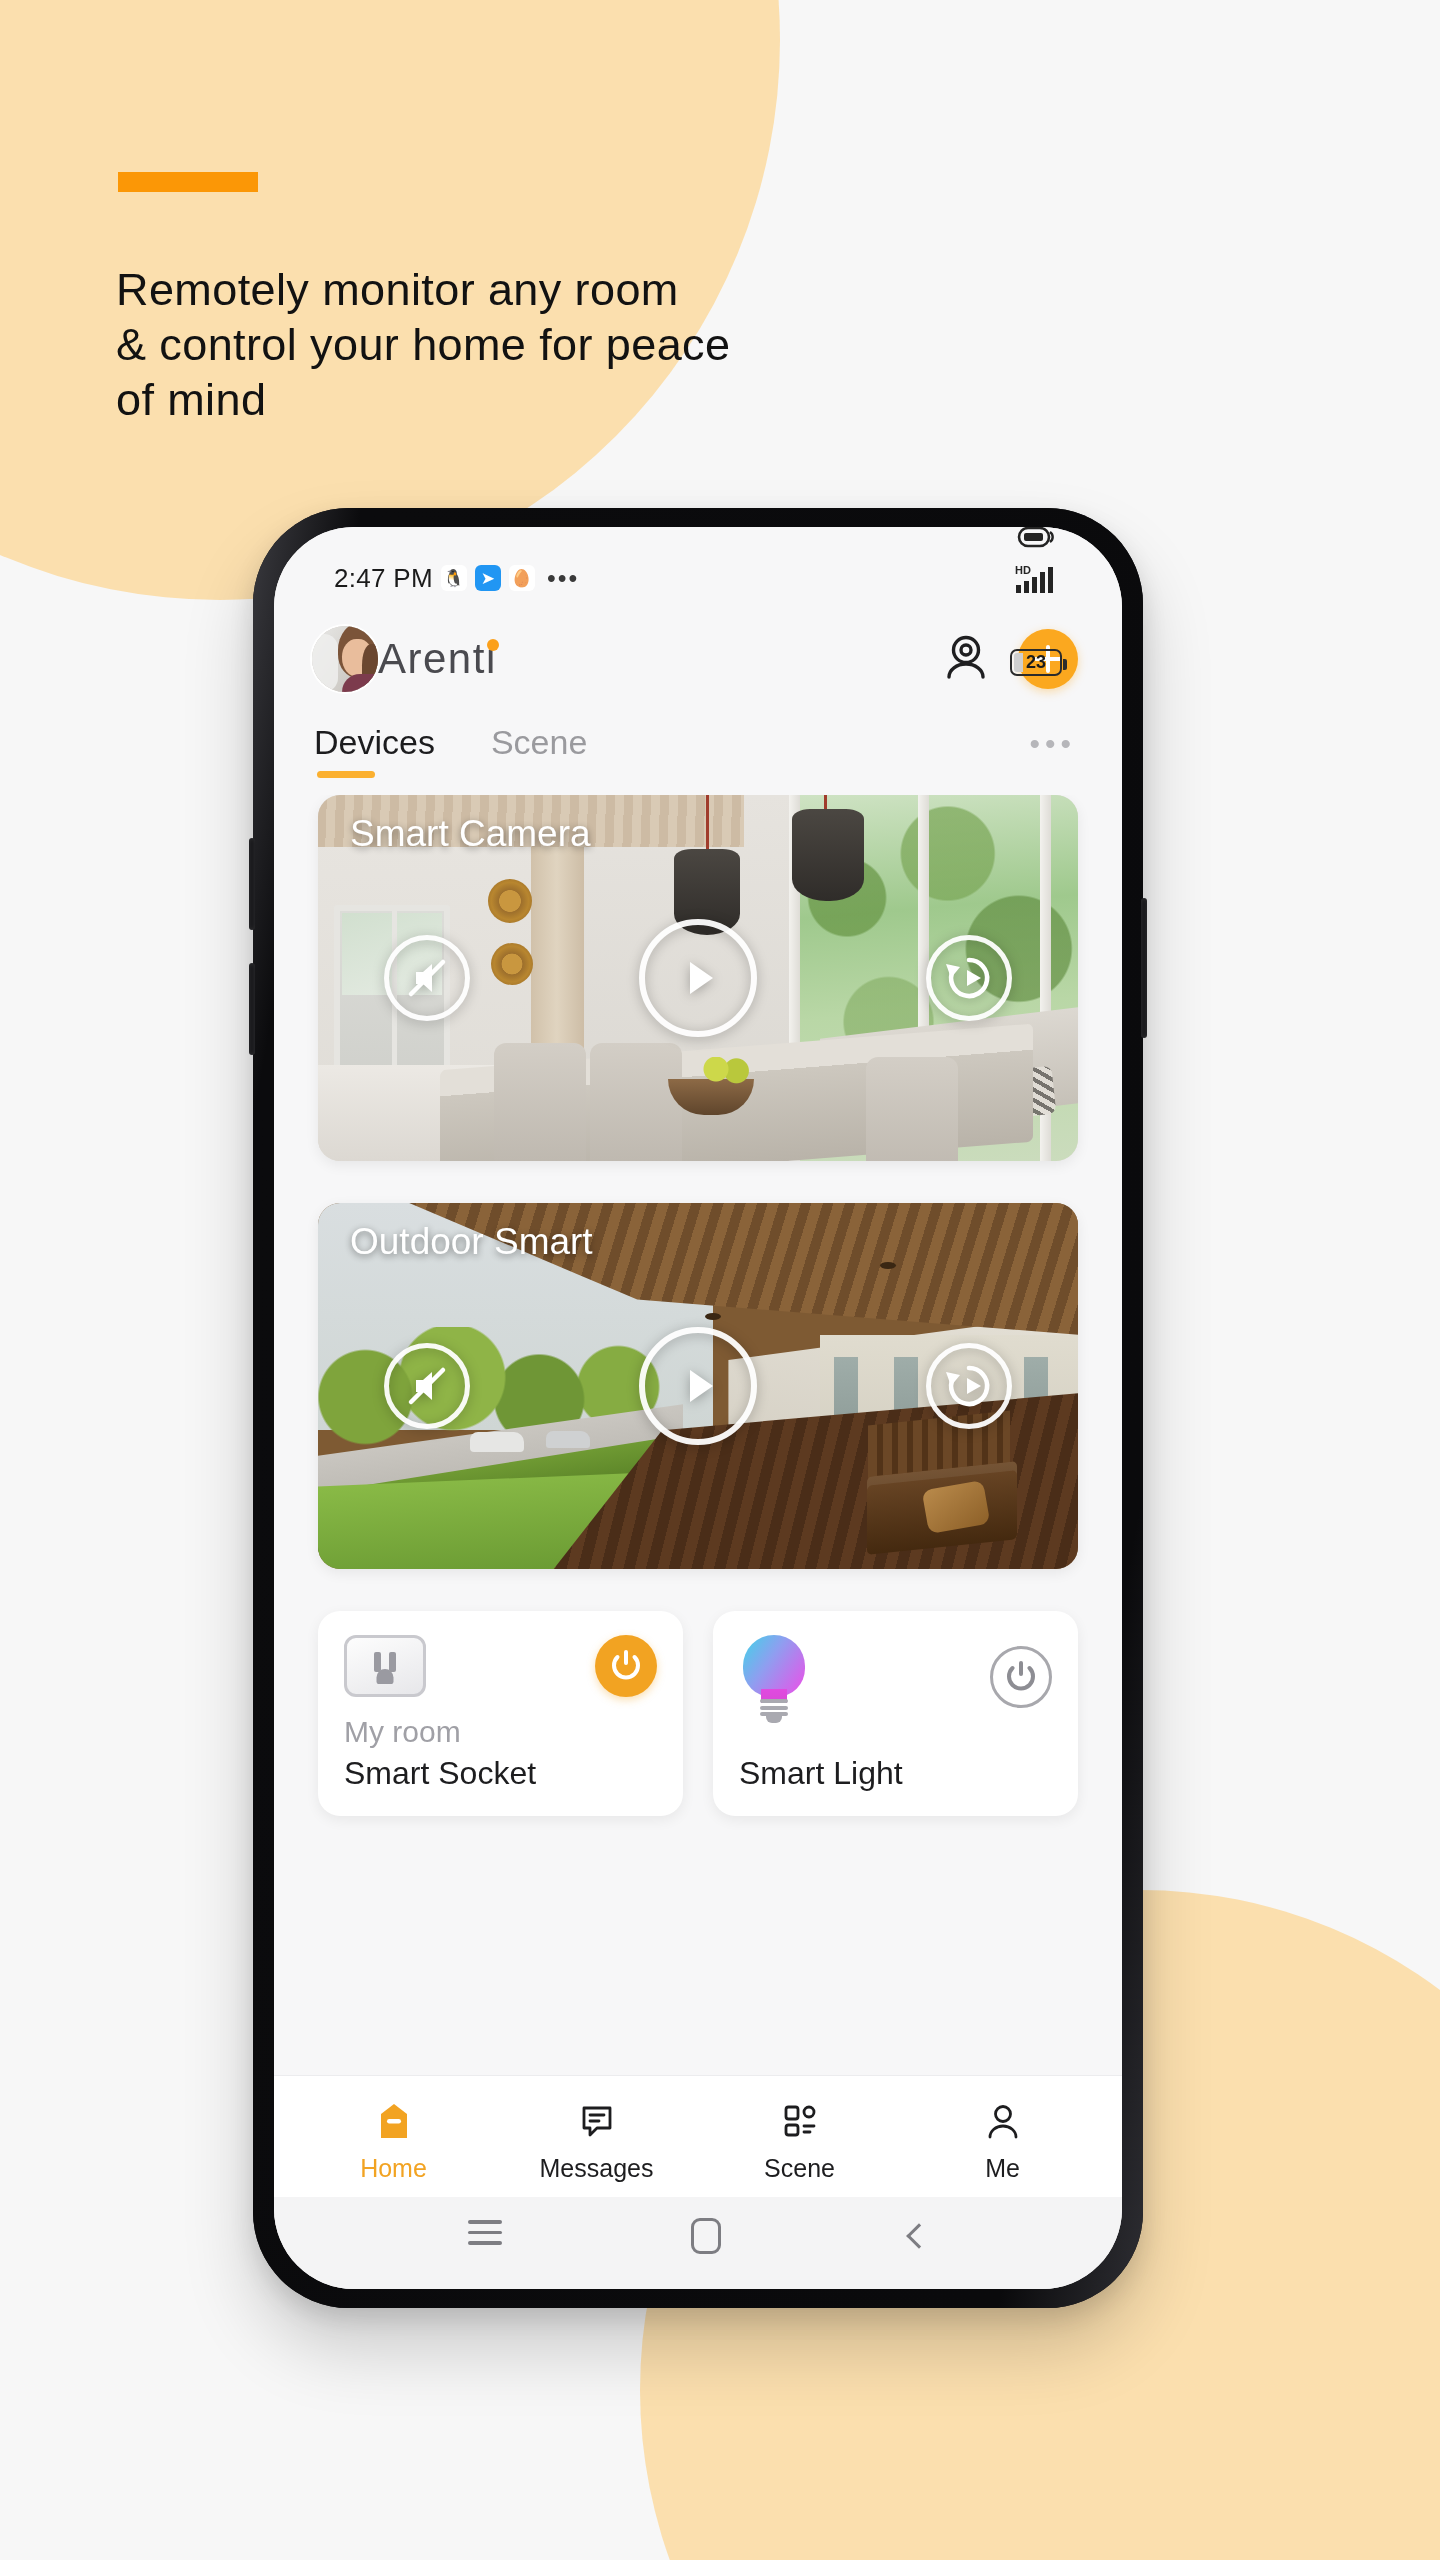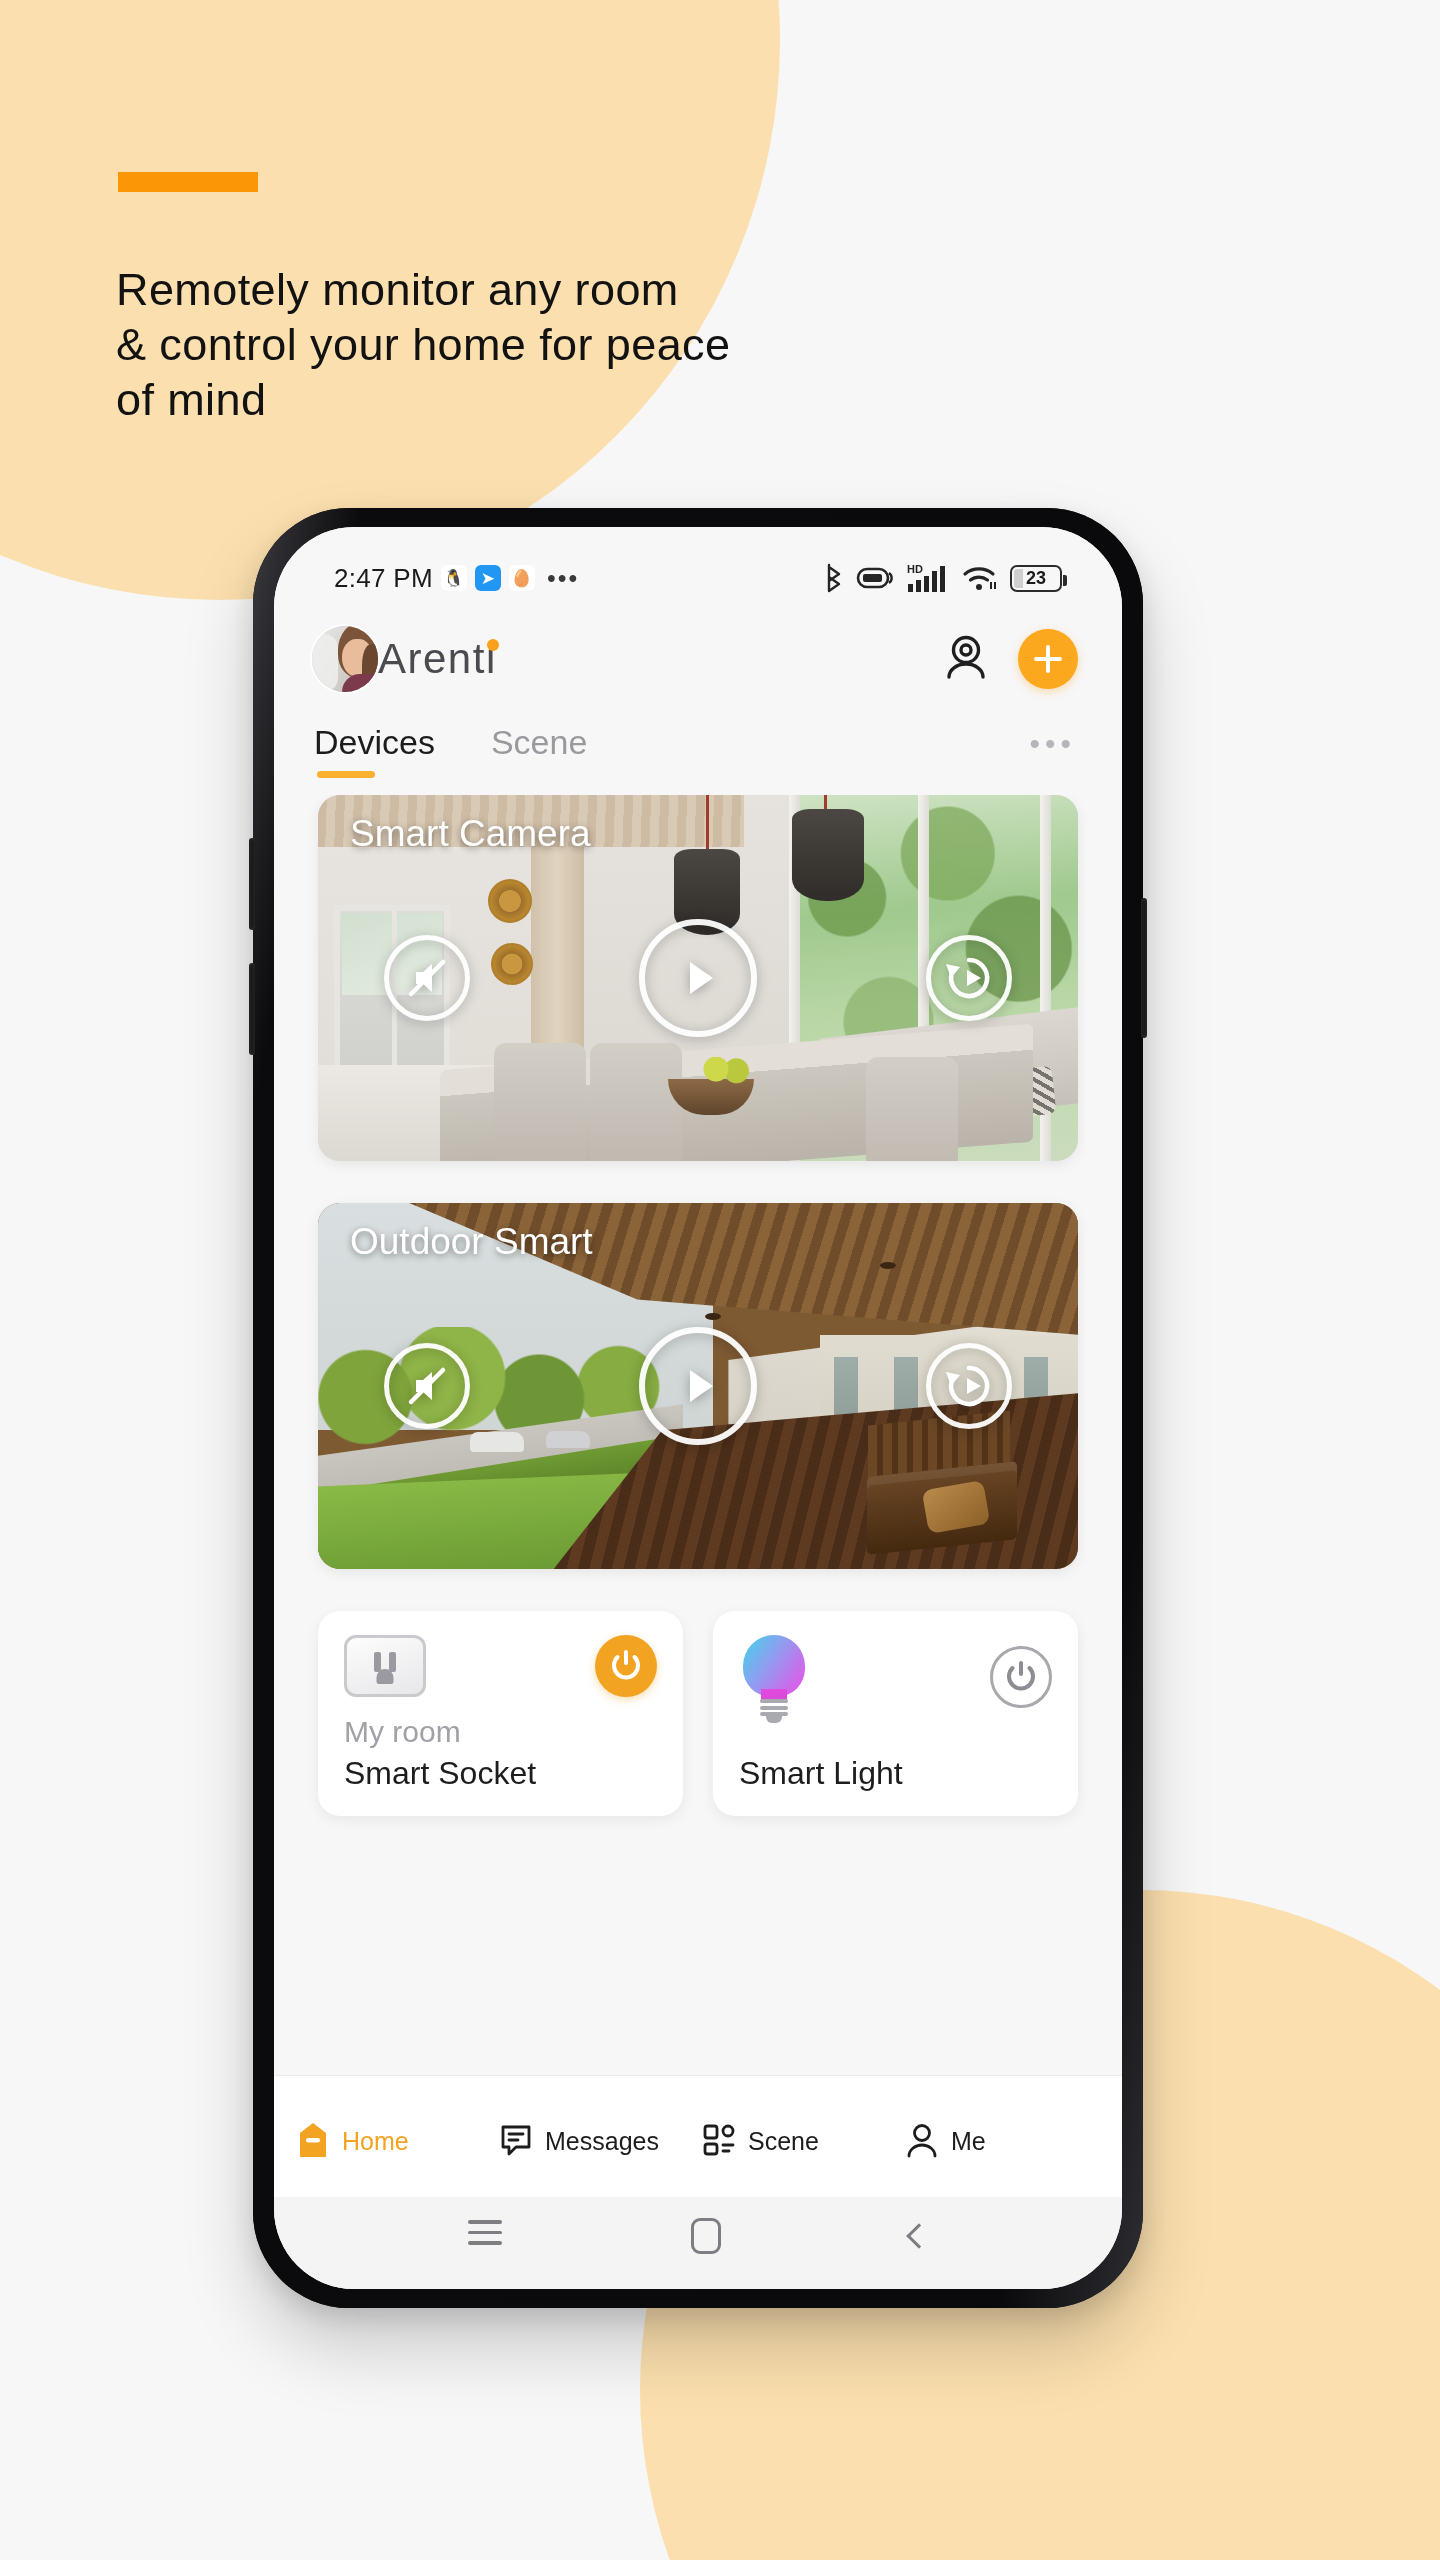--- a/index.html
+++ b/index.html
@@ -77,21 +77,21 @@
   }
   .sb-left { display:flex; align-items:center; gap:8px; }
   .sb-time { font-size:26px; color:#1b1b1b; letter-spacing:.3px; }
   .sb-badge { width:26px; height:26px; border-radius:6px; display:flex;
               align-items:center; justify-content:center; font-size:17px;
               overflow:hidden; }
   .sb-qq   { background:#ffffff; }
   .sb-blue { background:#2196F3; color:#fff; }
   .sb-egg  { background:#ffffff; }
   .sb-dots { letter-spacing:2px; font-size:25px; color:#3a3a3a; margin-left:4px;}
-  .sb-right { display:flex; align-items:center; gap:12px; }
+  .sb-right { display:flex; align-items:center; gap:12px;flex-direction:column; }
   .sb-right svg { display:block; }
   .batt {
     width:52px; height:27px; border:2.5px solid #2b2b2b; border-radius:7px;
     position:relative; display:flex; align-items:center; justify-content:center;
   }
   .batt::after {
     content:""; position:absolute; right:-7px; top:8px;
     width:4px; height:11px; background:#2b2b2b; border-radius:0 2px 2px 0;
   }
   .batt-fill {
@@ -343,21 +343,21 @@
     background:#a9a9b0; border-radius:2px; }
   .bulb-tip { position:absolute; left:27px; top:80px; width:16px; height:8px;
     background:#a9a9b0; border-radius:0 0 6px 6px; }
 
   
   .bottom-nav {
     flex:0 0 122px;
     background:#fff; border-top:1.5px solid #ececee;
     display:flex; align-items:center; padding:10px 18px 0 18px;
   }
-  .nav-item { flex:1 1 0; display:flex; flex-direction:row;
+  .nav-item { flex:1 1 0; display:flex; flex-direction:column;
               align-items:center; gap:8px; }
   .nav-label { font-size:25px; color:#1d1d1f; }
   .nav-item.active .nav-label { color:#F2A322; }
 
   
   .sys-nav {
     flex:0 0 92px; background:#F4F4F5;
     display:flex; align-items:center; justify-content:space-around;
     padding:0 100px 14px 100px;
   }

